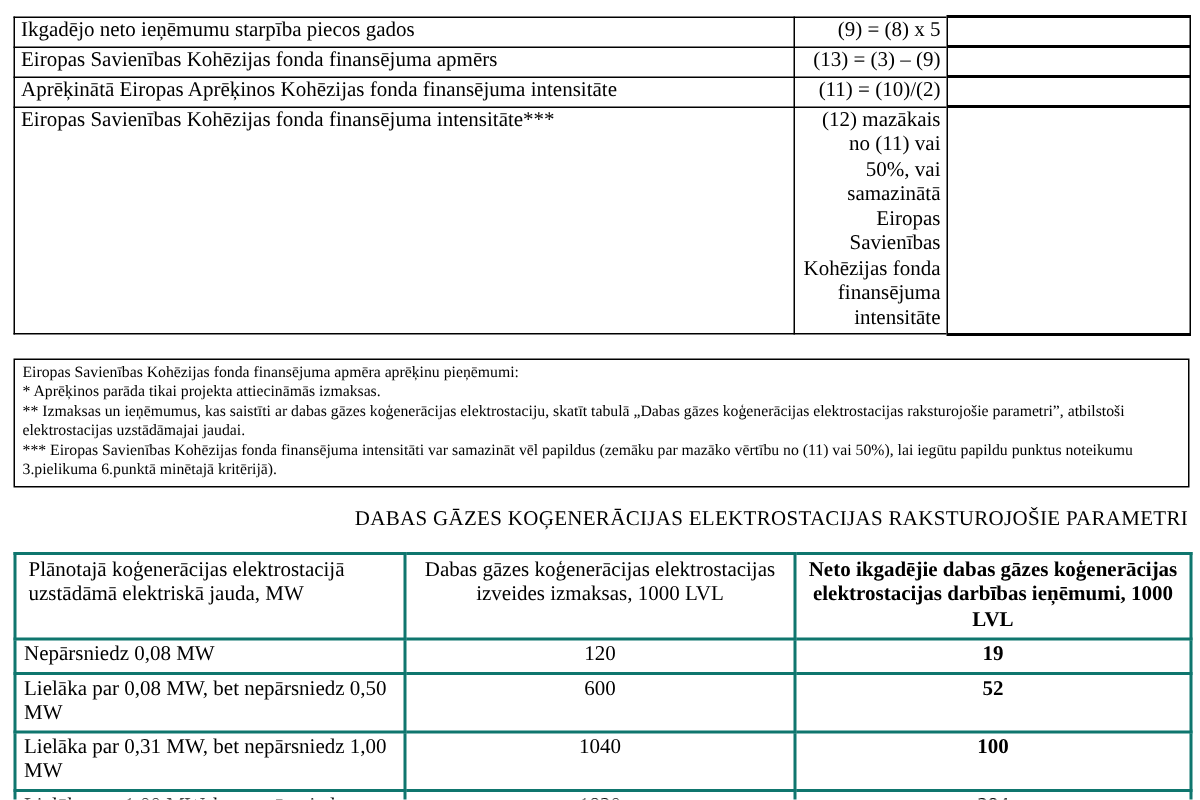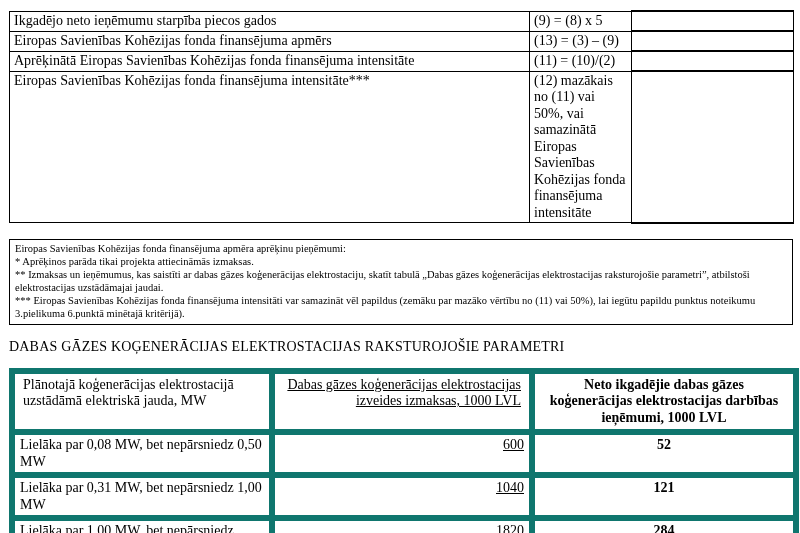--- a/index.html
+++ b/index.html
@@ -14,72 +14,72 @@
 
   table { border-collapse: collapse; table-layout: fixed; width: 784px; padding-left: 28px; }
 
   
   .t1 td {
     border: 1px solid #000;
     font-size: 14px; line-height: 1.18;
     padding: 1px 4px; vertical-align: top;
   }
   .t1 .c-label   { width: 520px; text-align: left; }
-  .t1 .c-formula { width: 102px; text-align: left; }
+  .t1 .c-formula { width: 102px; text-align: right; }
   .t1 .c-value   { width: 162px; border-top-width: 2px; border-bottom-width: 2px; }
   .t1 tr.short td { height: 20px; }
 
   
   .notes {
     border: 1px solid #000;
     margin-top: 15px;
     width: 784px;
     padding: 2px 15px 4px 5px;
     font-size: 10.5px; line-height: 1.24;
   }
   .notes p { margin: 0; }
 
   
   .heading {
-    text-align: left;
+    text-align: right;
     font-size: 14px; font-weight: normal;
     margin: 14px 0 13px 0;
     letter-spacing: 0.2px;
   }
 
   
   .t2 th, .t2 td {
-    border: 6px solid #0f766e;
+    border: 2px solid #0f766e;
     font-size: 14px; line-height: 1.18;
     padding: 2px 5px; vertical-align: top;
   }
   .t2 th { font-weight: normal; text-align: center; padding: 3px 8px; }
   .t2 .c1 { width: 260px; text-align: left; }
-  .t2 .c2 { width: 260px; text-align: right; text-decoration: underline; }
+  .t2 .c2 { width: 260px; text-align: center; }
   .t2 .c3 { width: 264px; text-align: center; font-weight: bold; }
 </style>
 </head>
 <body>
 
 <div class="page">
 
   <table class="t1">
     <tbody>
       <tr class="short">
         <td class="c-label">Ikgadējo neto ieņēmumu starpība piecos gados</td>
         <td class="c-formula">(9) = (8) x 5</td>
         <td class="c-value"></td>
       </tr>
       <tr class="short">
         <td class="c-label">Eiropas Savienības Kohēzijas fonda finansējuma apmērs</td>
         <td class="c-formula">(13) = (3) – (9)</td>
         <td class="c-value"></td>
       </tr>
       <tr class="short">
-        <td class="c-label">Aprēķinātā Eiropas Savienības Kohēzijas fonda finansējuma intensitāte</td>
+        <td class="c-label">Aprēķinātā Eiropas Aprēķinos Kohēzijas fonda finansējuma intensitāte</td>
         <td class="c-formula">(11) = (10)/(2)</td>
         <td class="c-value"></td>
       </tr>
       <tr>
         <td class="c-label">Eiropas Savienības Kohēzijas fonda finansējuma intensitāte***</td>
         <td class="c-formula">(12) mazākais no (11) vai 50%, vai samazinātā Eiropas Savienības Kohēzijas fonda finansējuma intensitāte</td>
         <td class="c-value"></td>
       </tr>
     </tbody>
   </table>
@@ -96,28 +96,33 @@
   <table class="t2">
     <thead>
       <tr>
         <th class="c1">Plānotajā koģenerācijas elektrostacijā uzstādāmā elektriskā jauda, MW</th>
         <th class="c2">Dabas gāzes koģenerācijas elektrostacijas izveides izmaksas, 1000 LVL</th>
         <th class="c3">Neto ikgadējie dabas gāzes koģenerācijas elektrostacijas darbības ieņēmumi, 1000 LVL</th>
       </tr>
     </thead>
     <tbody>
       <tr>
+        <td class="c1">Nepārsniedz 0,08 MW</td>
+        <td class="c2">120</td>
+        <td class="c3">19</td>
+      </tr>
+      <tr>
         <td class="c1">Lielāka par 0,08 MW, bet nepārsniedz 0,50 MW</td>
         <td class="c2">600</td>
         <td class="c3">52</td>
       </tr>
       <tr>
         <td class="c1">Lielāka par 0,31 MW, bet nepārsniedz 1,00 MW</td>
         <td class="c2">1040</td>
-        <td class="c3">121</td>
+        <td class="c3">100</td>
       </tr>
       <tr>
         <td class="c1">Lielāka par 1,00 MW, bet nepārsniedz</td>
         <td class="c2">1820</td>
         <td class="c3">284</td>
       </tr>
     </tbody>
   </table>
 
 </div>

